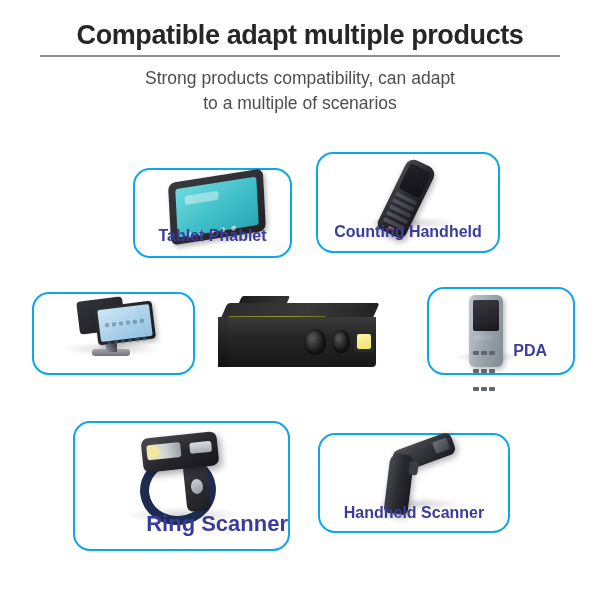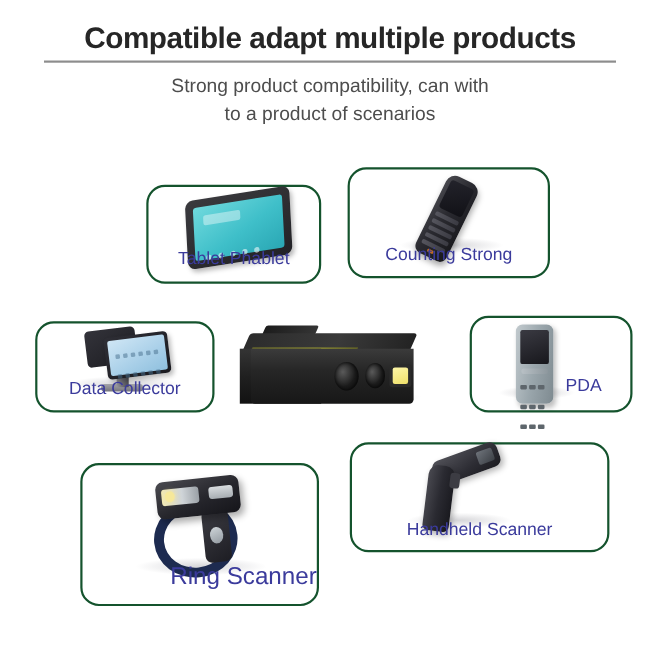--- a/index.html
+++ b/index.html
@@ -42,24 +42,25 @@
     color: #4d4d4d;
     text-align: center;
     line-height: 25px;
     margin: 9px auto 0 auto;
     width: 460px;
   }
 
   
   .card {
     position: absolute;
-    border: 2px solid #14532d;
+    border: 2px solid #0ea5e9;
     border-radius: 17px;
     background: #ffffff;
     box-sizing: border-box;
+    font-weight: bold;
   }
   .card-label {
     position: absolute;
     color: #3b3b9c;
     font-size: 16px;
     white-space: nowrap;
     line-height: 1;
   }
   .card-label.big {
     font-size: 22px;
@@ -367,22 +368,22 @@
     transform: skewX(-24deg);
   }
 </style>
 </head>
 <body>
 
 <div class="header">
   <div class="title">Compatible adapt multiple products</div>
   <div class="title-rule"></div>
   <div class="subtitle">
-    <div>Strong product compatibility, can with</div>
-    <div>to a product of scenarios</div>
+    <div>Strong products compatibility, can adapt</div>
+    <div>to a multiple of scenarios</div>
   </div>
 </div>
 
 <div class="card" style="left:133px; top:168px; width:159px; height:90px;">
   <div class="shadow-blob" style="left:30px; top:52px; width:105px; height:16px;"></div>
   <div class="device" style="left:32px; top:4px; width:100px; height:66px;">
     <div class="tablet-body" style="left:2px; top:2px;">
       <div class="tablet-screen">
         <div class="tablet-widget"></div>
         <div class="tablet-icons"><i></i><i></i><i></i><i></i><i></i></div>
@@ -400,39 +401,38 @@
       <div class="cm-keys">
           <i></i>
           <i></i>
           <i></i>
           <i></i>
           <i></i>
         </div>
       <div class="cm-dot"></div>
     </div>
   </div>
-  <div class="card-label" style="left:0; right:0; text-align:center; bottom:11px;">Counting Strong</div>
+  <div class="card-label" style="left:0; right:0; text-align:center; bottom:11px;">Counting Handheld</div>
 </div>
 
 <div class="card" style="left:32px; top:292px; width:163px; height:83px;">
   <div class="shadow-blob" style="left:28px; top:48px; width:100px; height:14px;"></div>
   <div class="device" style="left:26px; top:2px; width:105px; height:62px;">
     <div class="dc-base" style="left:32px; top:53px;"></div>
     <div class="dc-neck" style="left:46px; top:32px;"></div>
     <div class="dc-rear" style="left:18px; top:3px;"></div>
     <div class="dc-front" style="left:36px; top:8px;">
       <div class="dc-front-screen">
         <div class="dc-grid">
           <i></i><i></i><i></i><i></i><i></i><i></i>
           <i></i><i></i><i></i><i></i><i></i><i></i>
         </div>
       </div>
     </div>
   </div>
-  <div class="card-label" style="left:0; right:0; text-align:center; bottom:11px;">Data Collector</div>
 </div>
 
 <div class="device" style="left:216px; top:296px; width:175px; height:72px;">
   <div class="shadow-blob" style="left:8px; top:58px; width:160px; height:14px;"></div>
   <div class="mod-cap" style="left:24px; top:0;"></div>
   <div class="mod-top" style="left:8px; top:7px;"></div>
   <div class="mod-stripe" style="left:12px; top:20px;"></div>
   <div class="mod-left" style="left:2px; top:21px;"></div>
   <div class="mod-face" style="left:12px; top:21px;">
     <div class="mod-lens" style="left:76px; top:12px;"></div>
@@ -468,21 +468,21 @@
     </div>
     <div class="ring-head" style="left:12px; top:6px;">
       <div class="ring-win"></div>
       <div class="ring-led"></div>
       <div class="ring-btn"></div>
     </div>
   </div>
   <div class="card-label big" style="left:0; right:0; text-align:right; bottom:14px;">Ring Scanner</div>
 </div>
 
-<div class="card" style="left:318px; top:402px; width:236px; height:100px;">
+<div class="card" style="left:318px; top:433px; width:192px; height:100px;">
   <div class="shadow-blob" style="left:50px; top:62px; width:95px; height:14px;"></div>
   <div class="device" style="left:55px; top:2px; width:95px; height:76px;">
     <div class="hh-head" style="left:18px; top:4px;">
       <div class="hh-win"></div>
     </div>
     <div class="hh-grip" style="left:12px; top:17px;"></div>
     <div class="hh-trigger" style="left:34px; top:24px;"></div>
   </div>
   <div class="card-label" style="left:0; right:0; text-align:center; bottom:10px;">Handheld Scanner</div>
 </div>

